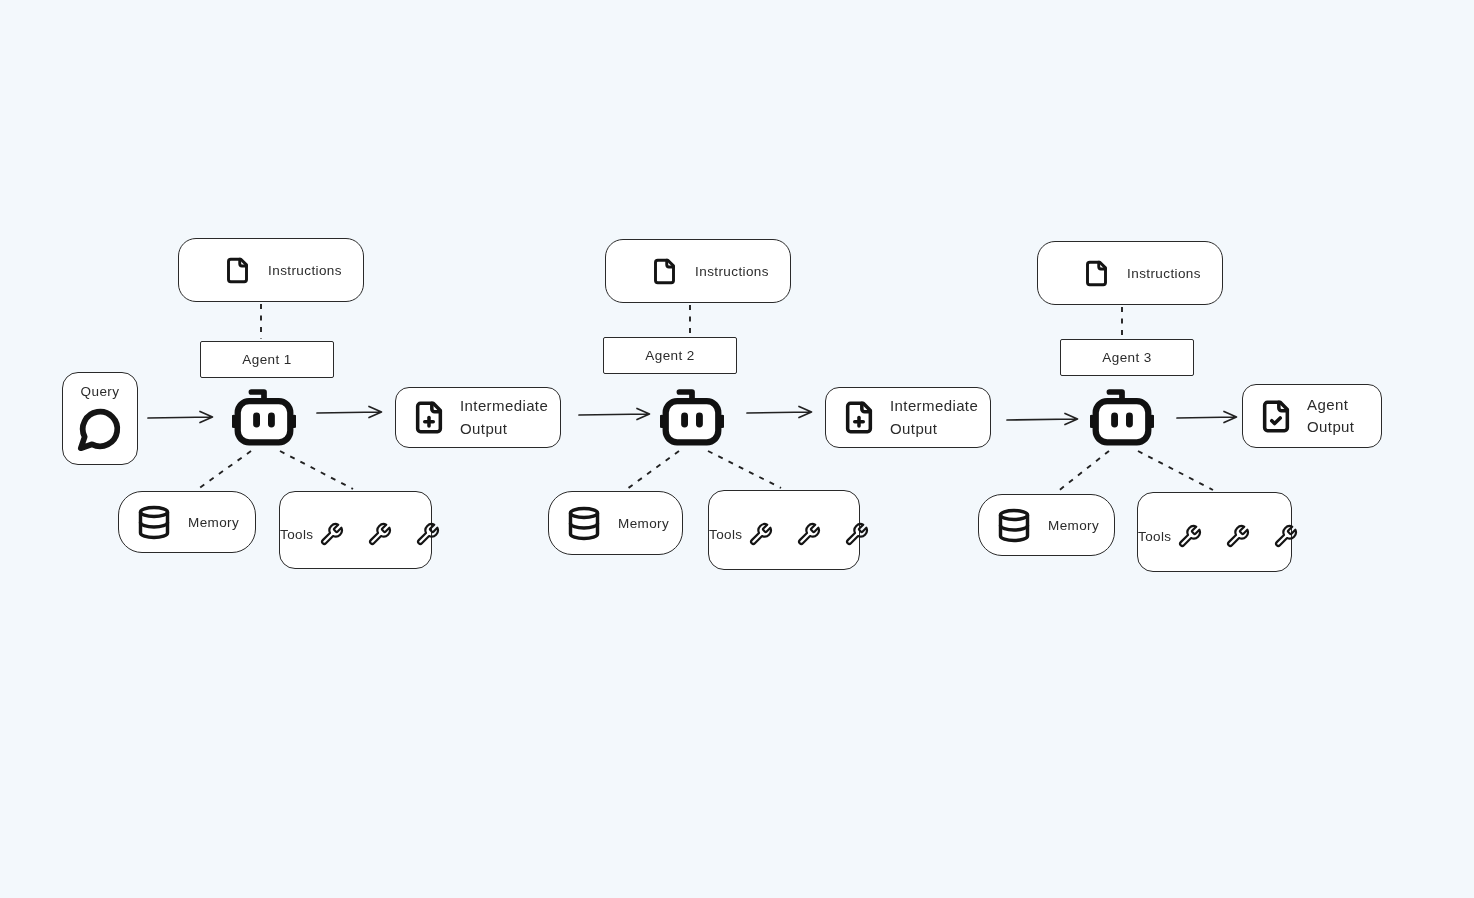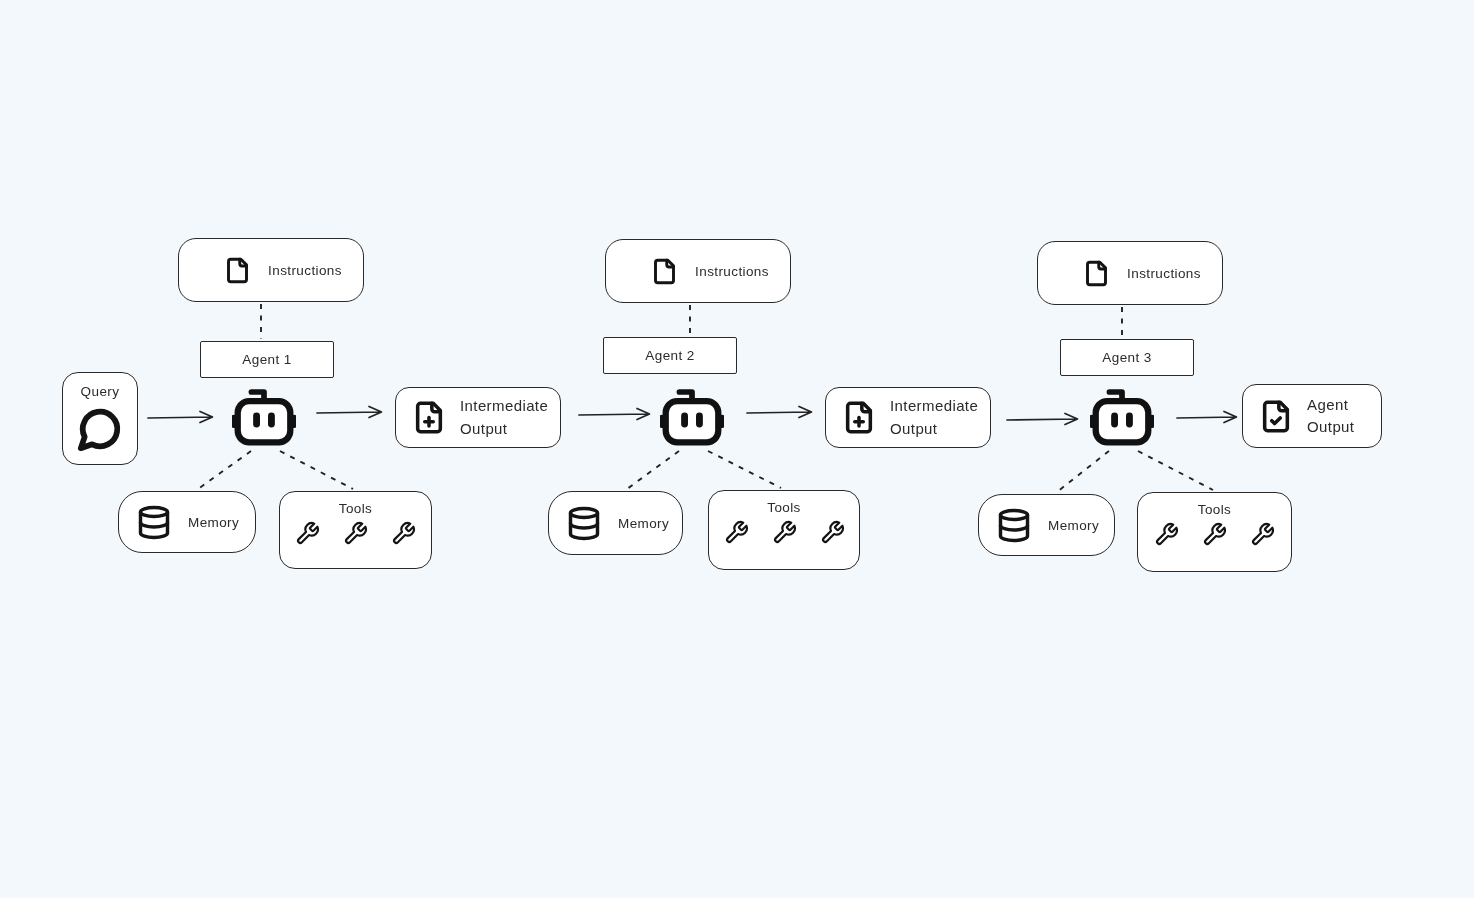--- a/index.html
+++ b/index.html
@@ -31,21 +31,21 @@
   .instructions{border-radius:18px;padding-left:24px;gap:17px;justify-content:center;}
   
   .agentbox{border-radius:2px;justify-content:center;}
   
   .query{border-radius:16px;flex-direction:column;justify-content:flex-start;padding-top:11px;gap:7px;}
   
   .output{border-radius:14px;padding-left:16px;gap:14px;}
   
   .memory{border-radius:24px;padding-left:17px;gap:16px;}
   
-  .tools{border-radius:16px;flex-direction:column;justify-content:flex-start;padding-top:9px;gap:5px;}
+  .tools{border-radius:16px;flex-direction:row;justify-content:flex-start;padding-top:9px;gap:5px;}
   .wrenchrow{display:flex;align-items:center;justify-content:center;gap:23px;width:100%;}
   .robot{position:absolute;}
   svg{display:block;}
 </style>
 </head>
 <body>
 
 <div class="canvas">
 
   <svg class="connectors" width="1474" height="898" viewBox="0 0 1474 898">

